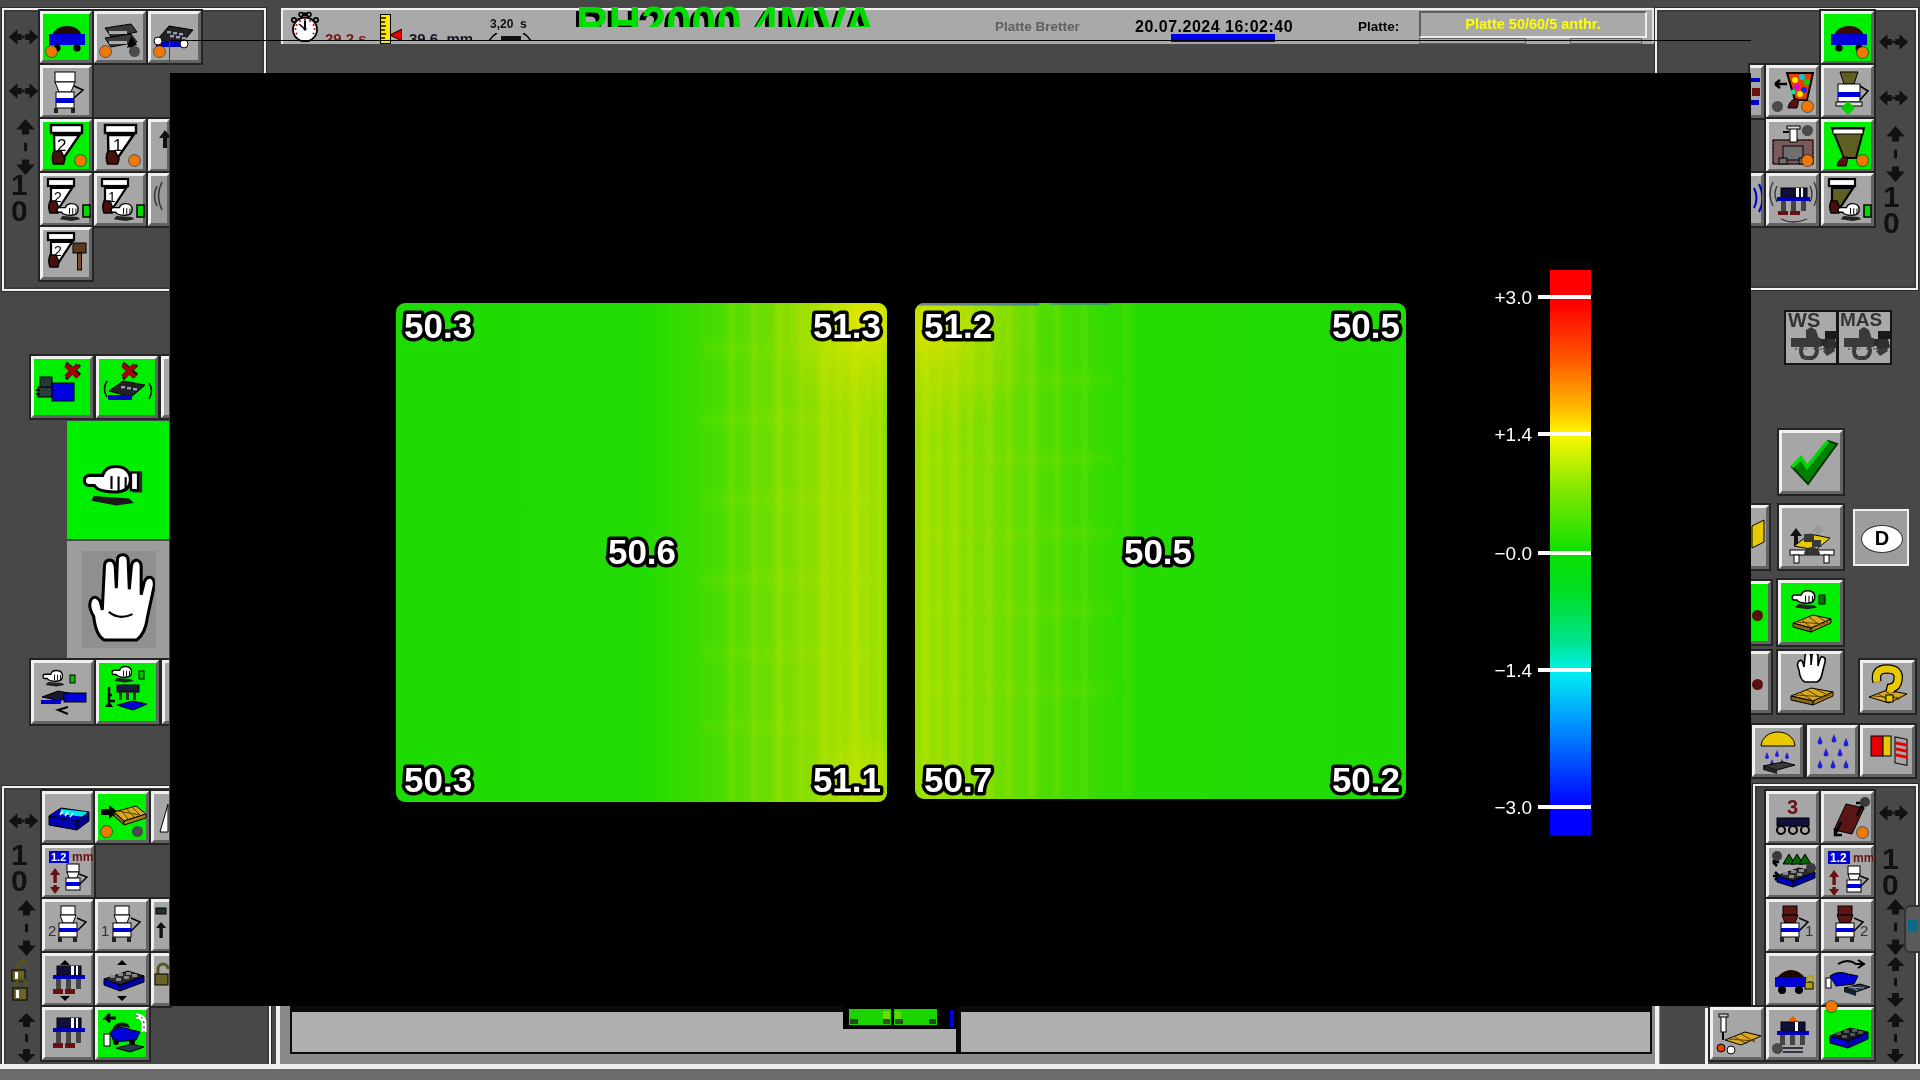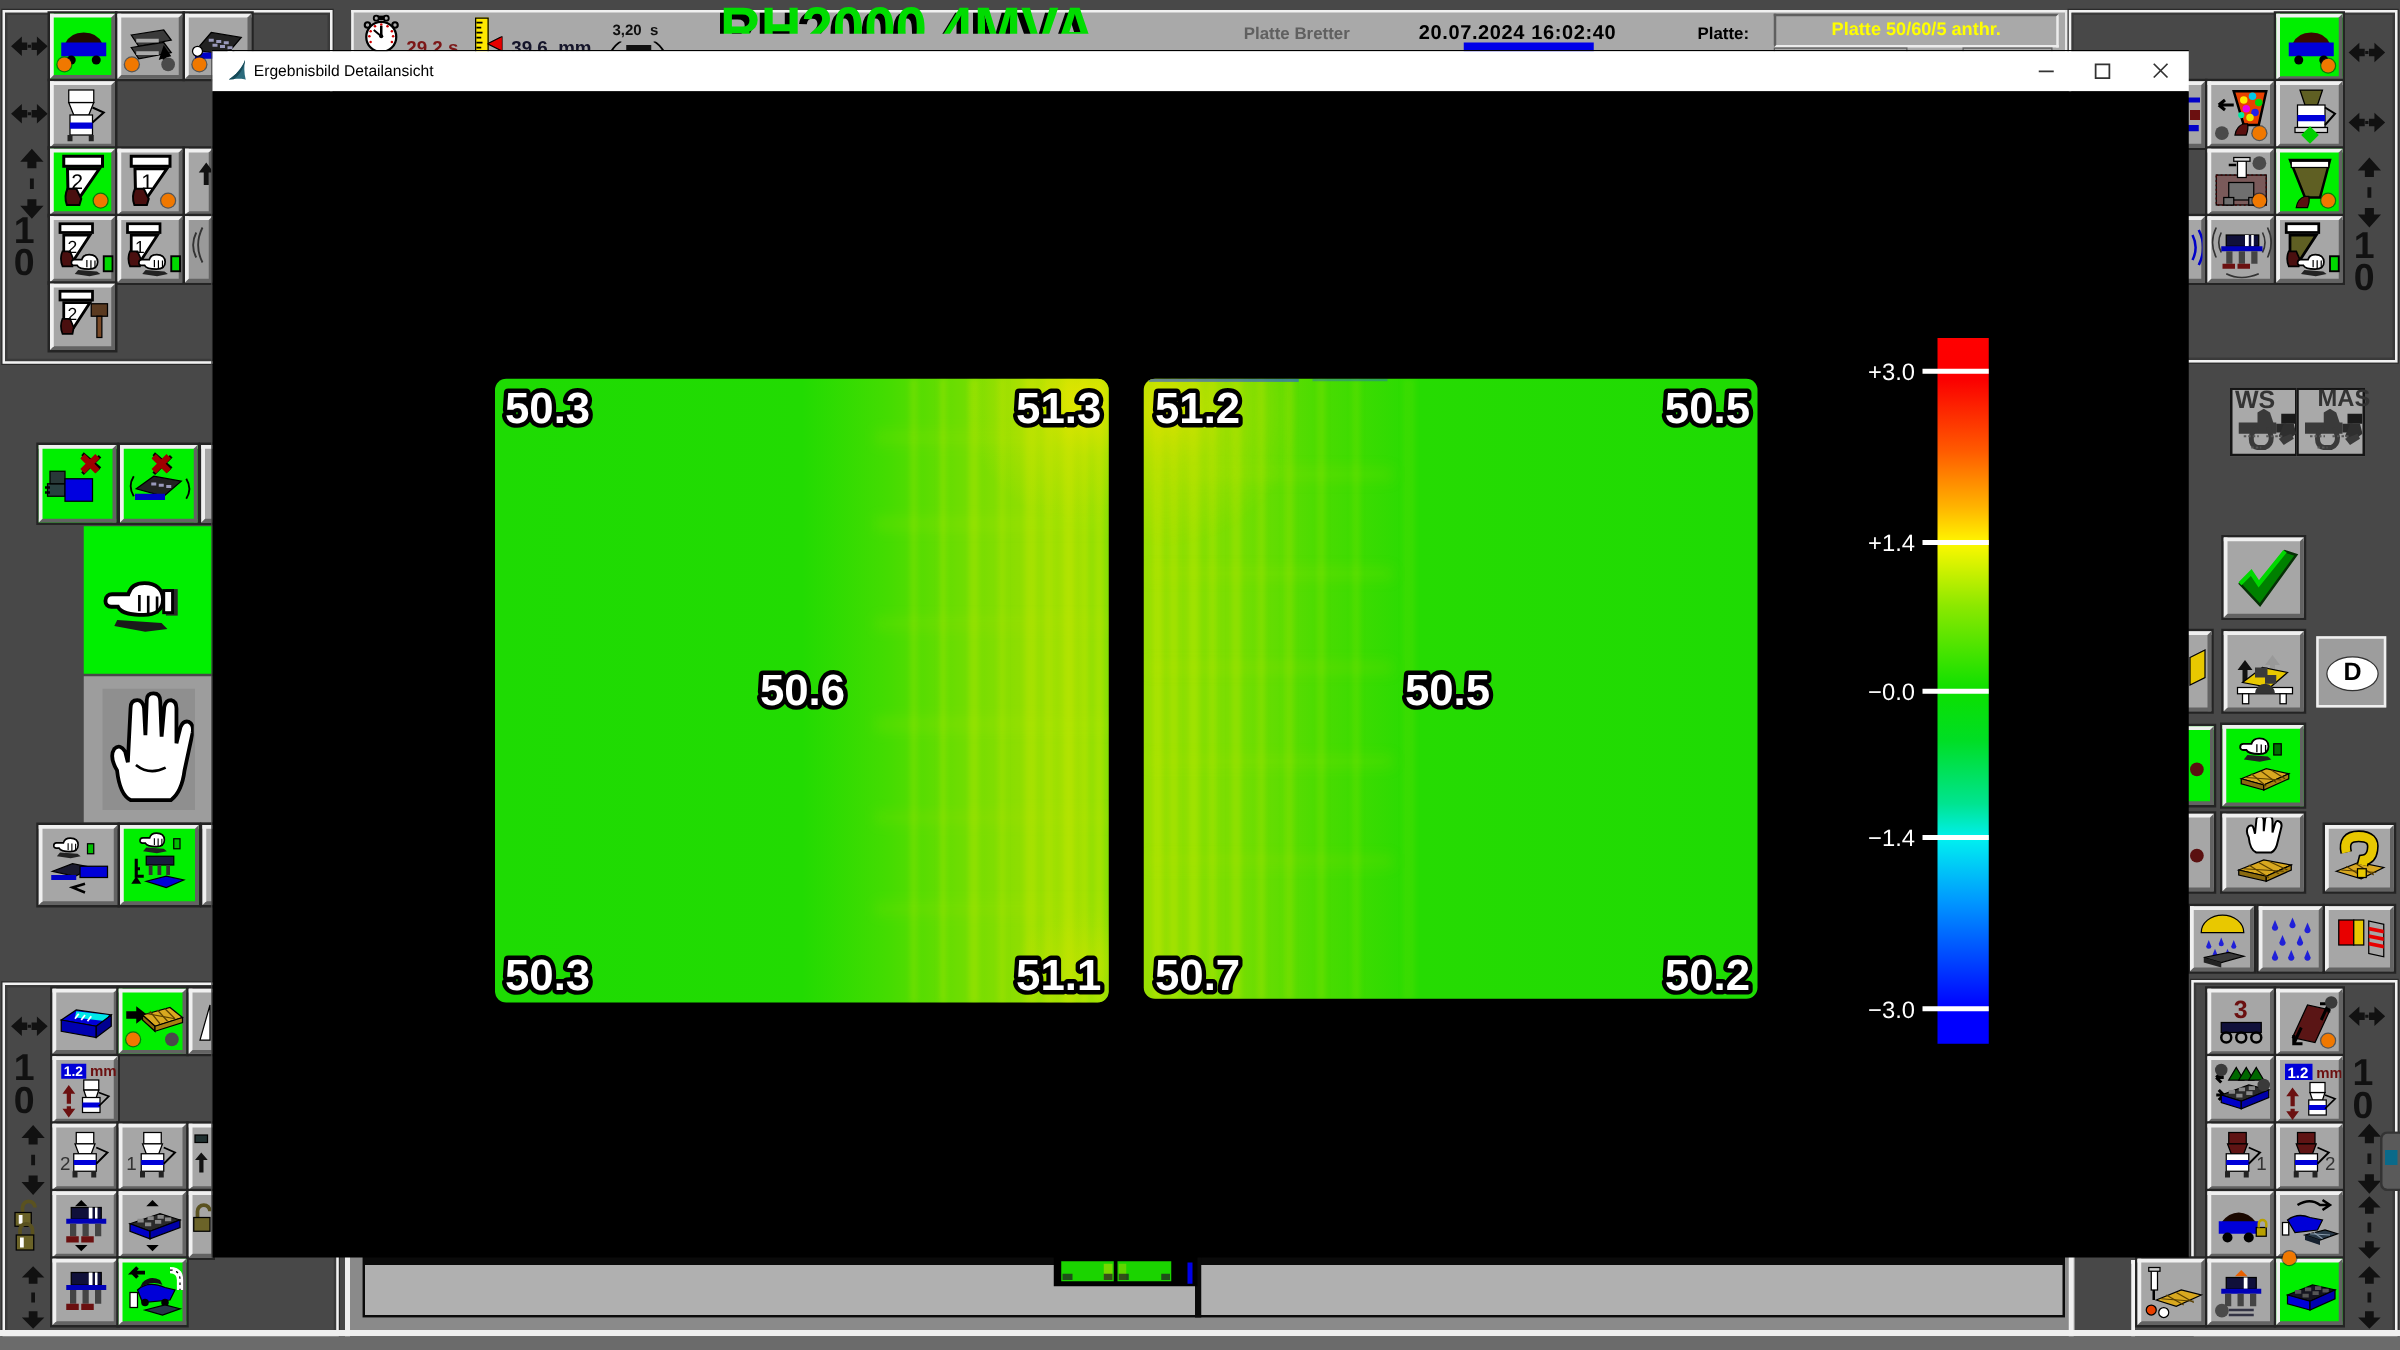--- a/index.html
+++ b/index.html
@@ -672,21 +672,21 @@
         <rect x="32" y="12" width="8" height="7" fill="#2a2a2a"></rect>
         <rect x="36" y="4" width="12" height="8" fill="#1a1a1a"></rect>
         <path d="M38 12 l8 0 2 8 -8 6 -6 -4 z" fill="#2f2f2f"></path>
         <path d="M34 24 l10 -4 2 4 -8 5 z" fill="#3a3a3a"></path>
         <path d="M17 15 q-5 3 -5 9 q0 6 5 7 l6 0 q5 -2 5 -8 l-2 -8" fill="none" stroke="#3a3a3a" stroke-width="4"></path>
         <path d="M6 22 h12 m6 0 h14 m-26 9 h8" stroke="#555" stroke-width="1.6" stroke-dasharray="2 1.6"></path>
       </g>
     </svg>
 </div>
 <div class="abs" style="left:1837px;top:310px;width:55px;height:55px;background:#a9a9a9;border:2px solid #151515;box-sizing:border-box;">
- <div class="abs" style="left:1px;top:-3px;color:#333;font-weight:bold;font-size:19px;padding-left:14px;">MAS</div>
+ <div class="abs" style="left:1px;top:-3px;color:#333;font-weight:bold;font-size:19px;">MAS</div>
  <svg class="abs" style="left:3px;top:15px;" width="48" height="36">
       <g>
         <path d="M17 3 l5 -3 5 3 3 9 -3 3 -7 0 -3 -3 z" fill="#3a3a3a"></path>
         <rect x="2" y="11" width="30" height="9" fill="#3a3a3a"></rect>
         <rect x="32" y="12" width="8" height="7" fill="#2a2a2a"></rect>
         <rect x="36" y="4" width="12" height="8" fill="#1a1a1a"></rect>
         <path d="M38 12 l8 0 2 8 -8 6 -6 -4 z" fill="#2f2f2f"></path>
         <path d="M34 24 l10 -4 2 4 -8 5 z" fill="#3a3a3a"></path>
         <path d="M17 15 q-5 3 -5 9 q0 6 5 7 l6 0 q5 -2 5 -8 l-2 -8" fill="none" stroke="#3a3a3a" stroke-width="4"></path>
         <path d="M6 22 h12 m6 0 h14 m-26 9 h8" stroke="#555" stroke-width="1.6" stroke-dasharray="2 1.6"></path>
@@ -1041,32 +1041,20 @@
  <div class="abs" style="left:86px;top:14px;width:7px;height:5px;background:#222;opacity:0.75;"></div>
  <div class="abs" style="left:107px;top:5px;width:4px;height:17px;background:#0000e8;"></div>
 </div>
 
 <div class="abs" style="left:1904px;top:905px;width:16px;height:44px;background:#5a5a5a;border:2px solid #333;border-right:0;border-radius:6px 0 0 6px;">
  <div class="abs" style="left:2px;top:13px;width:10px;height:12px;background:#0a6a8a;"></div>
 </div>
 
 <div class="abs" style="left:169px;top:40px;width:1581px;height:965px;border-top:1px solid #000;border-left:1px solid #444;">
 
- <div class="abs" style="left:0;top:0;width:1581px;height:32px;background:#fff;">
-  <svg class="abs" style="left:11px;top:6px;" width="17" height="19">
-        <path d="M15 1 C12.5 8 7.5 13 2 16.5 C7 16.2 12.5 15.2 15.6 16.8 C14.2 11.5 14.2 5.5 15 1 Z" fill="#2a6a7c"></path>
-        <path d="M15 1 C12.5 8 7.5 13 2 16.5 L6 16.3 C10 13.5 13.5 8.5 15 2.5 Z" fill="#174a58"></path>
-      </svg>
-  <div class="abs" style="left:33px;top:9px;color:#000;font-size:12.5px;">Ergebnisbild Detailansicht</div>
-  <svg class="abs" style="left:1455px;top:0px;" width="126" height="32">
-   <line x1="6" y1="16" x2="18" y2="16" stroke="#333" stroke-width="1.4"></line>
-   <rect x="51.5" y="10.5" width="11" height="11" fill="none" stroke="#333" stroke-width="1.4"></rect>
-   <path d="M98 10 l11 11 m0 -11 l-11 11" stroke="#333" stroke-width="1.4"></path>
-  </svg>
- </div>
 
  <div class="abs" style="left:0;top:32px;width:1581px;height:933px;background:#000;overflow:hidden;">
   <svg width="1581" height="933" viewBox="0 0 1581 933">
    <defs>
     <linearGradient id="p1g" x1="0" y1="0" x2="1" y2="0">
       <stop offset="0" stop-color="#1edb03"></stop>
       <stop offset="0.50" stop-color="#22db02"></stop>
       <stop offset="0.64" stop-color="#44dc01"></stop>
       <stop offset="0.76" stop-color="#6edd01"></stop>
       <stop offset="0.86" stop-color="#90de01"></stop>

